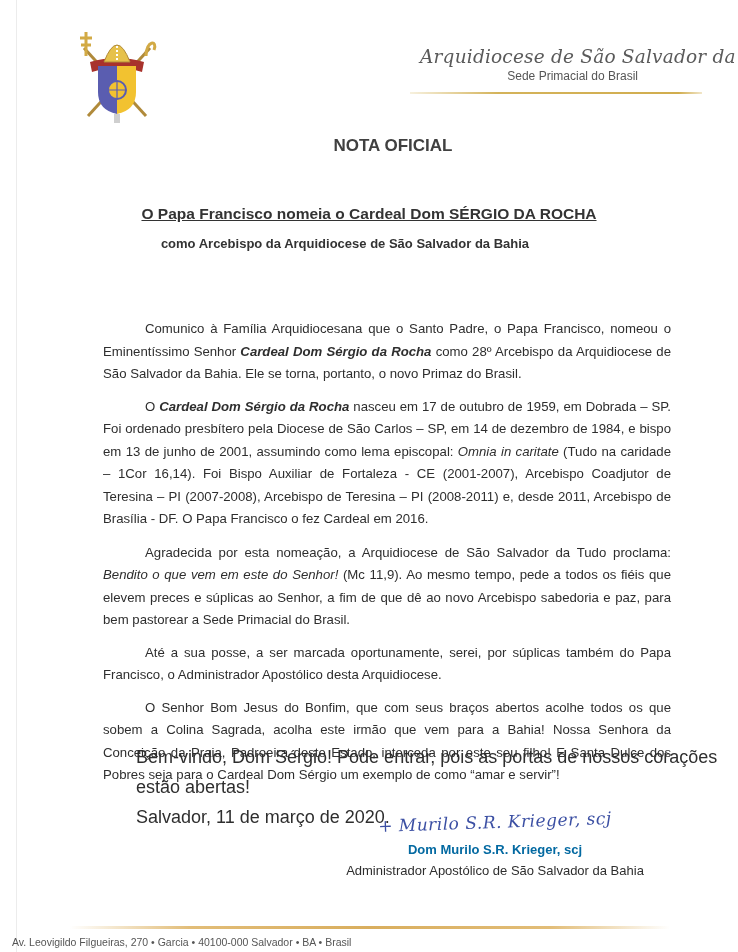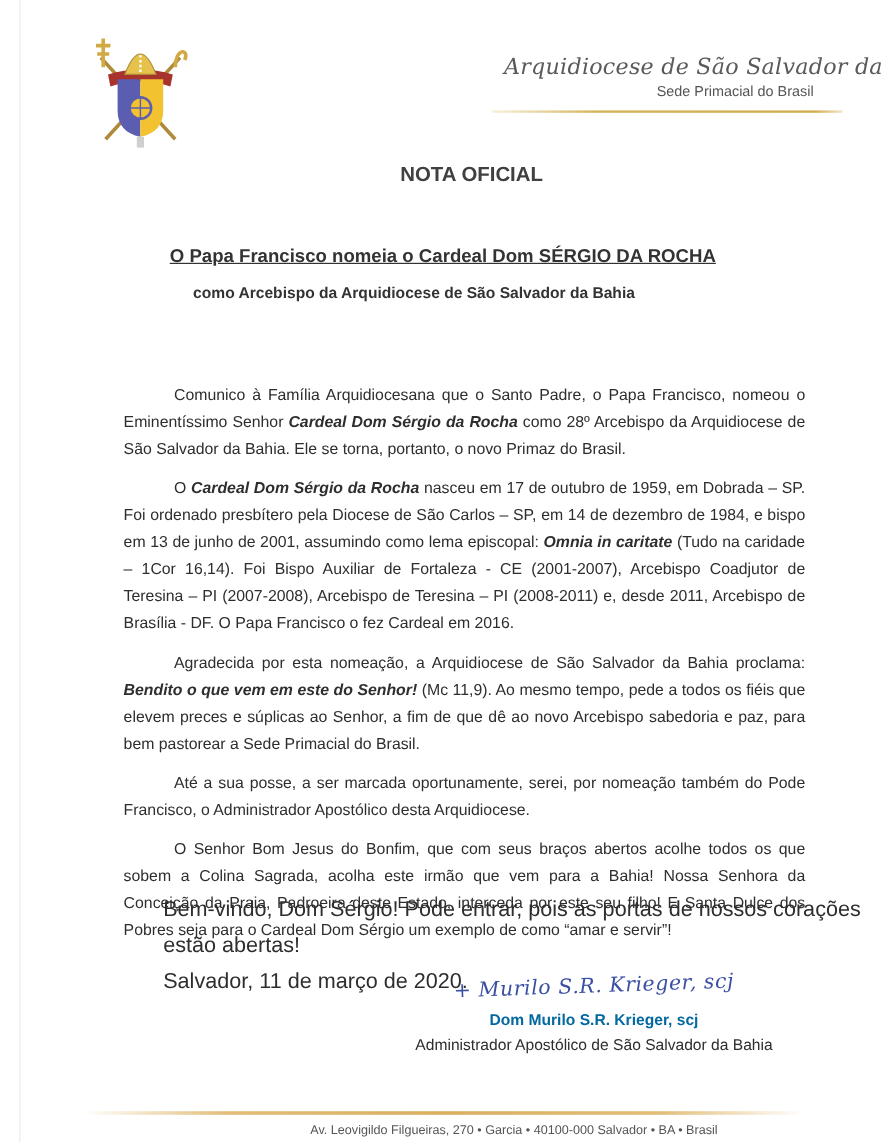--- a/index.html
+++ b/index.html
@@ -9,51 +9,51 @@
   }
   .edge-line { position: absolute; left: 16px; top: 0; width: 1px; height: 952px; background: #ececec; }
 
   .crest { position: absolute; left: 76px; top: 26px; width: 82px; height: 100px; }
 
   .letterhead { position: absolute; left: 420px; top: 46px; width: 300px; text-align: right; }
   .lh-title {
     font-family: "DejaVu Serif", serif; font-style: italic; font-size: 18.5px;
     color: #5a5a5a; letter-spacing: 0.2px; margin-right: 6px; white-space: nowrap;
   }
-  .lh-sub { font-size: 12px; color: #555; margin-top: 2px; margin-right: 42px; }
+  .lh-sub { font-size: 12px; color: #555; margin-top: 2px; margin-right: 82px; }
   .lh-rule {
     position: absolute; left: 410px; top: 92px; width: 292px; height: 2px;
     background: linear-gradient(to right, rgba(214,184,92,0.2), #d4b35a 30%, #d1ad4e 92%, rgba(209,173,78,0.3));
   }
 
   .nota { position: absolute; left: 0; width: 738px; top: 136px; text-align: center;
     font-size: 17px; font-weight: bold; color: #404040; padding-left: 24px; }
   .headline { position: absolute; left: 0; width: 738px; top: 205px; text-align: center;
     font-size: 15.5px; font-weight: bold; color: #333; text-decoration: underline; }
   .subheadline { position: absolute; left: 0; width: 690px; top: 236px; text-align: center;
     font-size: 13px; font-weight: bold; color: #333; }
 
   .body-text { position: absolute; left: 103px; width: 568px; top: 318px;
     font-size: 13.2px; line-height: 22.5px; color: #2e2e2e; text-align: justify; }
   .body-text p { margin: 0 0 10px 0; text-indent: 42px; }
   .body-text p.p2 { margin-bottom: 11px; }
   b { font-weight: bold; font-style: italic; }
-  i { font-style: italic; font-weight: bold; }
+  i { font-style: italic; }
 
   .closing { position: absolute; left: 136px; top: 742px; font-size: 18px; line-height: 30px; color: #2e2e2e; }
 
   .signature-area { position: absolute; left: 325px; top: 812px; width: 340px; text-align: center; }
   .signature { font-family: "DejaVu Serif", serif; font-style: italic; color: #3b4fa3;
     font-size: 17px; letter-spacing: 0.5px; height: 26px; transform: rotate(-2deg); }
   .signer-name { font-size: 13px; font-weight: bold; color: #0369a1; margin-top: 4px; }
   .signer-title { font-size: 13px; color: #2e2e2e; margin-top: 6px; }
 
   .footer-rule { position: absolute; left: 70px; top: 926px; width: 600px; height: 3px;
     background: linear-gradient(to right, rgba(230,200,130,0), #e2bd78 20%, #d9ae5e 50%, #e2bd78 80%, rgba(230,200,130,0)); }
-  .footer { position: absolute; left: 0; width: 598px; top: 936px; text-align: right;
+  .footer { position: absolute; left: 12px; width: 598px; top: 936px; text-align: left;
     font-size: 10.5px; color: #555; }
 </style>
 </head>
 <body>
 
 <div class="edge-line"></div>
 
 <svg class="crest" viewBox="0 0 82 100">
 
   <path d="M8 22 L70 90" stroke="#b08a3a" stroke-width="3"></path>
@@ -86,23 +86,23 @@
 <div class="subheadline">como Arcebispo da Arquidiocese de São Salvador da Bahia</div>
 
 <div class="body-text">
   <p>
     <span>Comunico à Família Arquidiocesana que o Santo Padre, o Papa Francisco, nomeou o Eminentíssimo Senhor </span><b>Cardeal Dom Sérgio da Rocha</b><span> como 28º Arcebispo da Arquidiocese de São Salvador da Bahia. Ele se torna, portanto, o novo Primaz do Brasil.</span>
   </p>
   <p class="p2">
     <span>O </span><b>Cardeal Dom Sérgio da Rocha</b><span> nasceu em 17 de outubro de 1959, em Dobrada – SP. Foi ordenado presbítero pela Diocese de São Carlos – SP, em 14 de dezembro de 1984, e bispo em 13 de junho de 2001, assumindo como lema episcopal: </span><i>Omnia in caritate</i><span> (Tudo na caridade – 1Cor 16,14). Foi Bispo Auxiliar de Fortaleza - CE (2001-2007), Arcebispo Coadjutor de Teresina – PI (2007-2008), Arcebispo de Teresina – PI (2008-2011) e, desde 2011, Arcebispo de Brasília - DF. O Papa Francisco o fez Cardeal em 2016.</span>
   </p>
   <p>
-    <span>Agradecida por esta nomeação, a Arquidiocese de São Salvador da Bahia proclama: </span><i>Bendito o que vem em este do Senhor!</i><span> (Mc 11,9). Ao mesmo tempo, pede a todos os fiéis que elevem preces e súplicas ao Senhor, a fim de que dê ao novo Arcebispo sabedoria e paz, para bem pastorear a Sede Primacial do Brasil.</span>
+    <span>Agradecida por esta nomeação, a Arquidiocese de São Salvador da Tudo proclama: </span><i>Bendito o que vem em este do Senhor!</i><span> (Mc 11,9). Ao mesmo tempo, pede a todos os fiéis que elevem preces e súplicas ao Senhor, a fim de que dê ao novo Arcebispo sabedoria e paz, para bem pastorear a Sede Primacial do Brasil.</span>
   </p>
-  <p>Até a sua posse, a ser marcada oportunamente, serei, por nomeação também do Pode Francisco, o Administrador Apostólico desta Arquidiocese.</p>
+  <p>Até a sua posse, a ser marcada oportunamente, serei, por súplicas também do Papa Francisco, o Administrador Apostólico desta Arquidiocese.</p>
   <p>O Senhor Bom Jesus do Bonfim, que com seus braços abertos acolhe todos os que sobem a Colina Sagrada, acolha este irmão que vem para a Bahia! Nossa Senhora da Conceição da Praia, Padroeira deste Estado, interceda por este seu filho! E Santa Dulce dos Pobres seja para o Cardeal Dom Sérgio um exemplo de como “amar e servir”!</p>
 </div>
 
 <div class="closing">
   <div>Bem-vindo, Dom Sérgio! Pode entrar, pois as portas de nossos corações estão abertas!</div>
   <div>Salvador, 11 de março de 2020.</div>
 </div>
 
 <div class="signature-area">
   <div class="signature">+ Murilo S.R. Krieger, scj</div>

